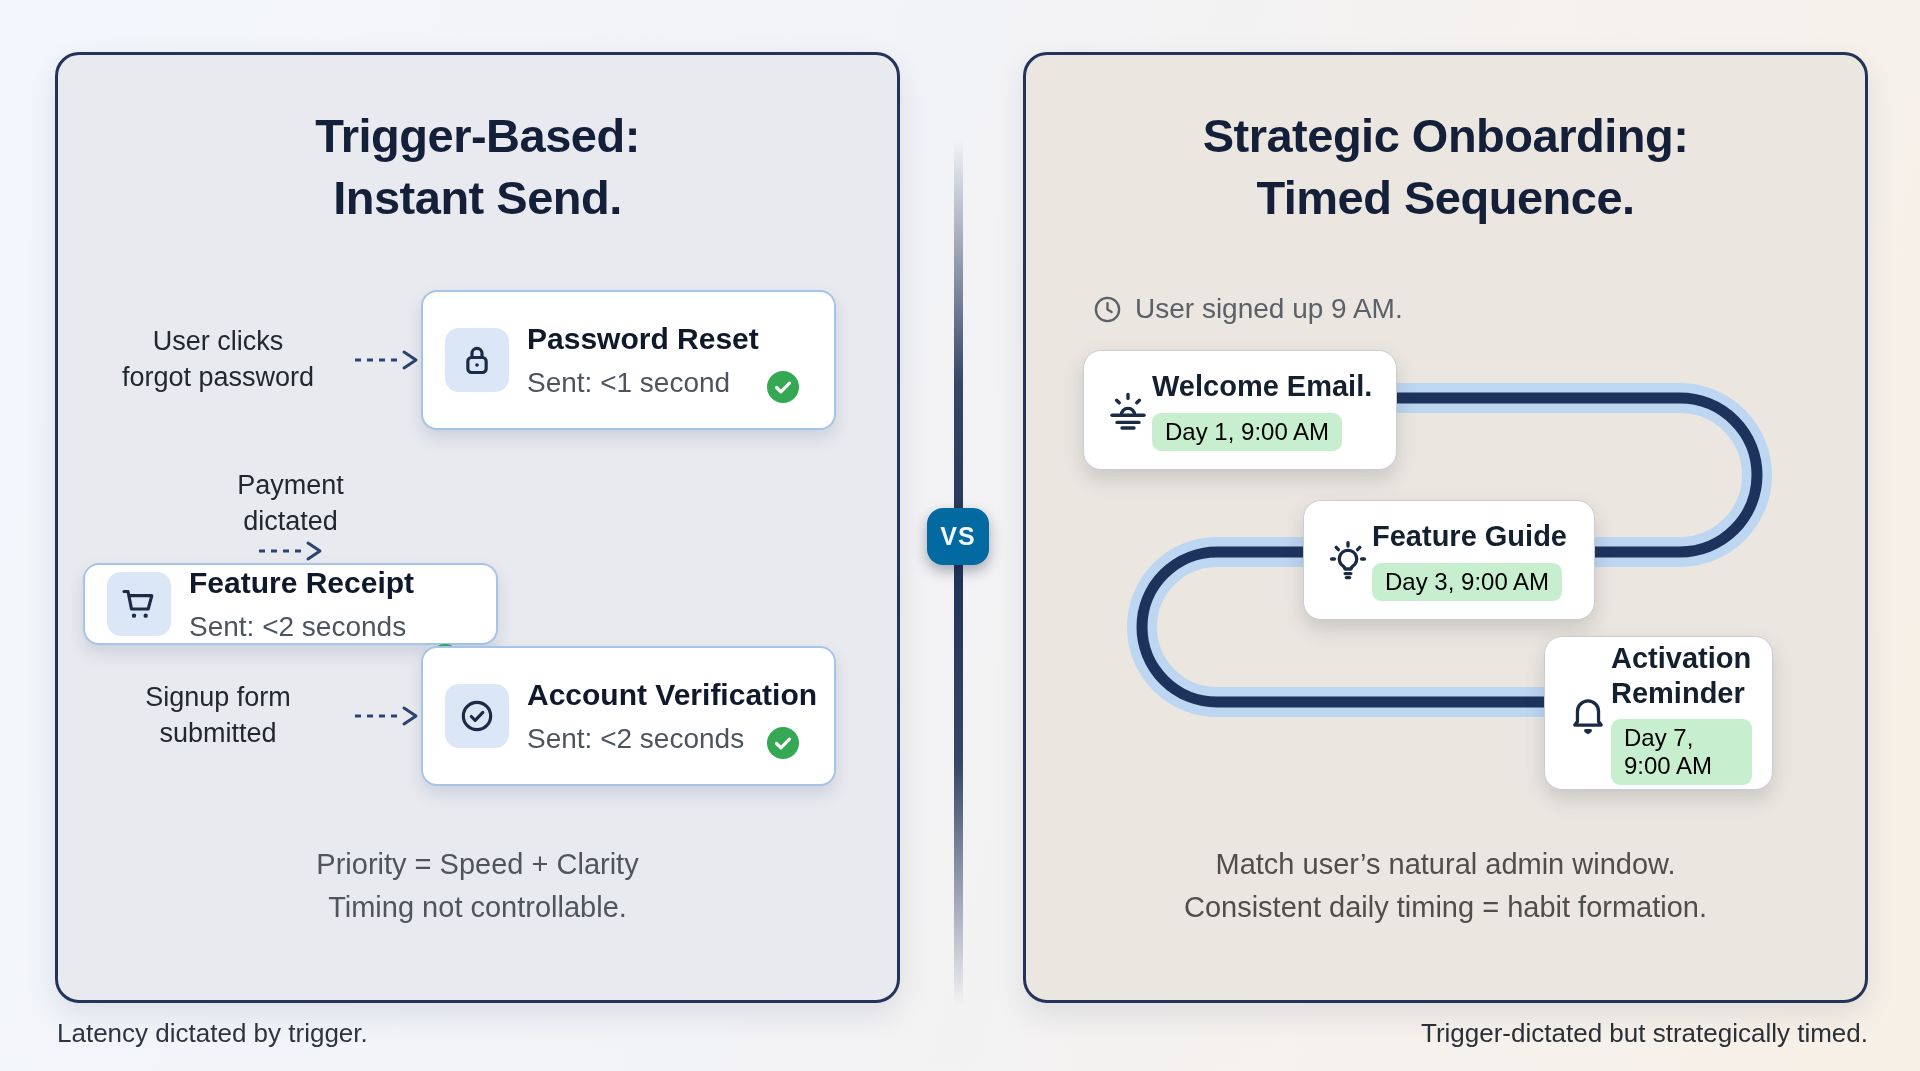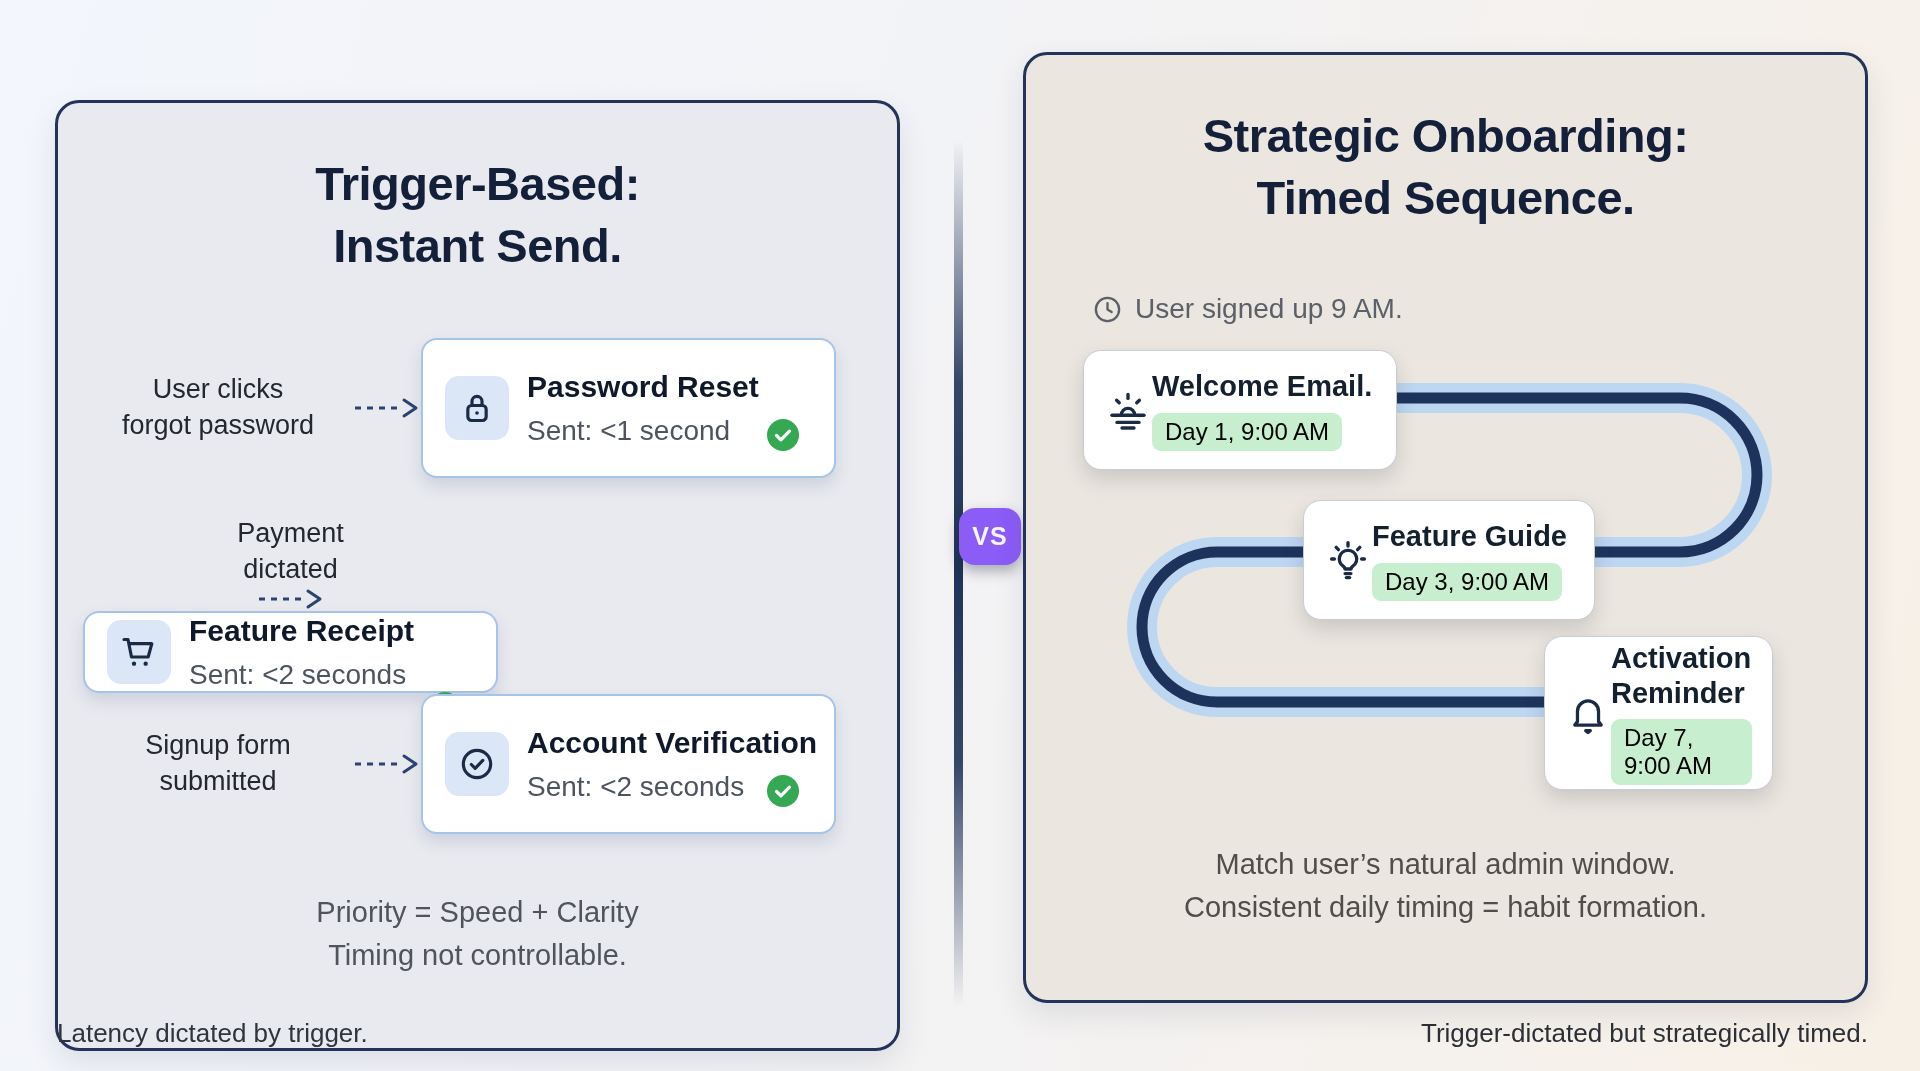--- a/index.html
+++ b/index.html
@@ -5,21 +5,21 @@
   * { margin:0; padding:0; box-sizing:border-box; }
   html,body { width:1920px; height:1071px; overflow:hidden; }
   body {
     font-family:"Liberation Sans","DejaVu Sans",sans-serif;
     background:linear-gradient(105deg,#f3f6fc 0%,#f2f3f7 42%,#f7f0e6 100%);
     position:relative; color:#1b2540;
   }
   .panel { position:absolute; top:52px; width:845px; height:951px;
     border:3px solid #24335a; border-radius:24px;
     box-shadow:0 12px 30px rgba(25,35,70,.10); }
-  .panel-left  { left:55px;  background:#e9eaef;margin-top:48px; }
+  .panel-left  { left:55px;  background:#e9eaef; }
   .panel-right { left:1023px; background:#ebe6df; }
 
   .panel-title { position:absolute; top:50px; left:0; right:0; text-align:center;
     font-size:47px; font-weight:800; line-height:1.32; color:#141f3a; letter-spacing:-.5px; }
 
   
   .row { position:absolute; left:25px; display:flex; align-items:center; height:140px; }
   .row-1 { top:235px; } .row-2 { top:413px;flex-direction:column; } .row-3 { top:591px; }
   .trigger-label { width:270px; text-align:center; font-size:27px; line-height:1.32; color:#23272e; }
   .arrow-wrap { width:68px; display:flex; justify-content:center; }
@@ -36,23 +36,23 @@
   .panel-footer { position:absolute; top:788px; left:0; right:0; text-align:center;
     font-size:29px; line-height:1.48; }
   .panel-left  .panel-footer { color:#50555d; }
   .panel-right .panel-footer { color:#4f4e4b; }
 
   
   .vs-line { position:absolute; left:954px; top:140px; width:9px; height:866px;
     background:linear-gradient(to bottom, rgba(33,51,88,0) 0%, rgba(33,51,88,.9) 28%,
       #213358 50%, rgba(33,51,88,.9) 72%, rgba(33,51,88,0) 100%); }
   .vs-badge { position:absolute; left:927px; top:508px; width:62px; height:57px;
-    background:#8b5cf6; border-radius:16px; display:flex; align-items:center; justify-content:center;
+    background:#0369a1; border-radius:16px; display:flex; align-items:center; justify-content:center;
     color:#f4f6fa; font-size:25px; font-weight:800; letter-spacing:1px;
-    box-shadow:0 6px 14px rgba(20,30,60,.35);margin-left:32px; }
+    box-shadow:0 6px 14px rgba(20,30,60,.35); }
 
   
   .signup-note { position:absolute; top:238px; left:66px; display:flex; align-items:center;
     gap:12px; font-size:28px; color:#5b6069; }
   .seq-svg { position:absolute; inset:0; width:845px; height:951px; }
   .step-card { position:absolute; background:#ffffff; border:1.5px solid #c8ccd4;
     border-radius:18px; box-shadow:0 9px 20px rgba(55,55,70,.18);
     display:flex; align-items:center; padding:0 20px; z-index:3; }
   .step-welcome    { left:57px;  top:295px; width:314px; height:120px; }
   .step-feature    { left:277px; top:445px; width:292px; height:120px; }

